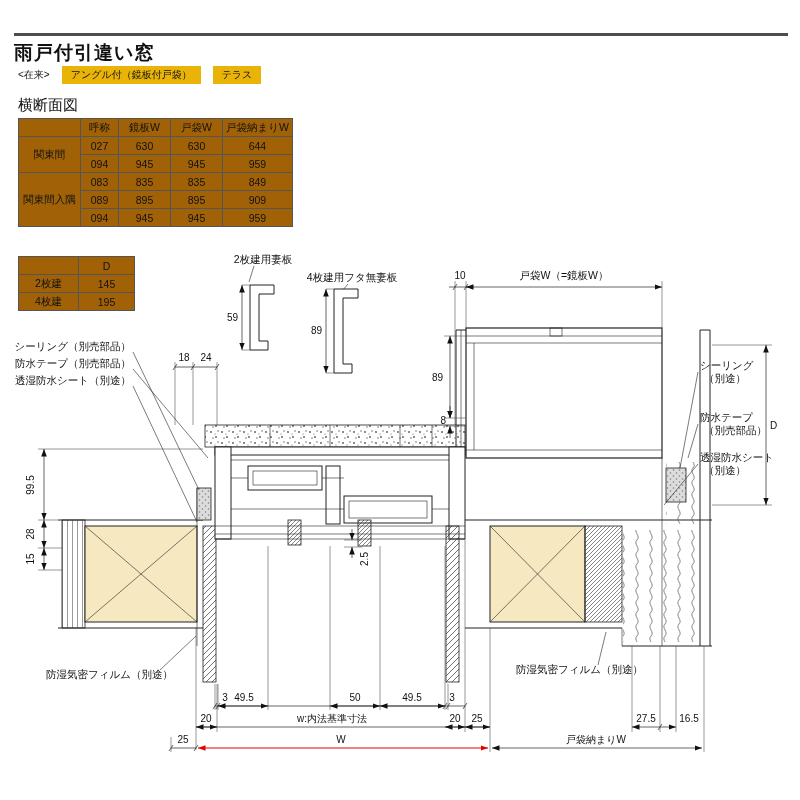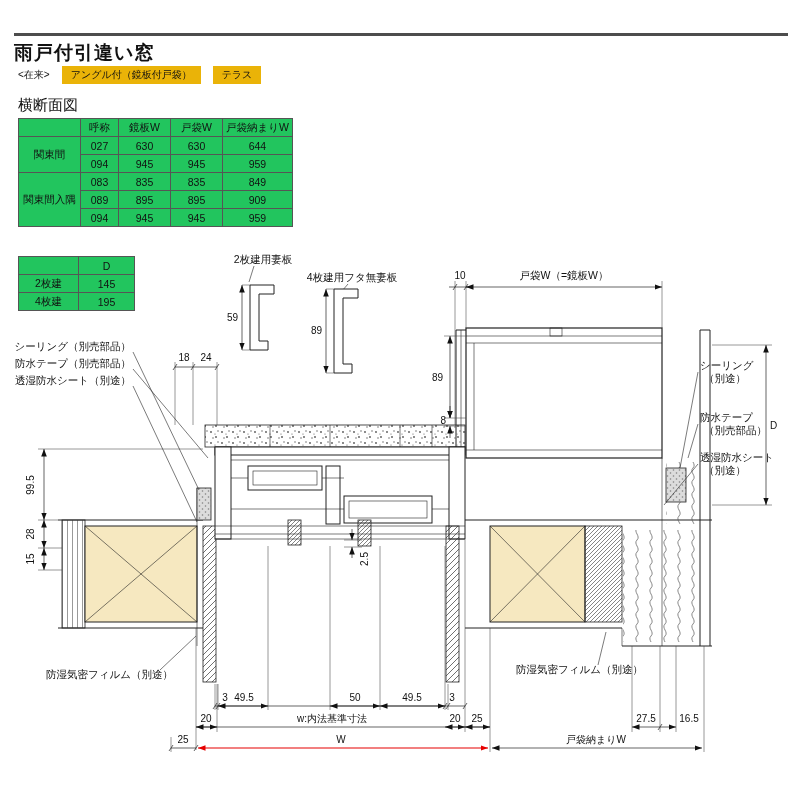--- a/index.html
+++ b/index.html
@@ -10,21 +10,21 @@
   .hdr { position:absolute; left:14px; top:8px; display:flex; align-items:center; gap:10px; white-space:nowrap;margin-top:32px; }
   .title { font-size:19px; font-weight:bold; letter-spacing:1px; }
   .subtitle { font-size:14.5px; font-weight:bold; }
   .rule { position:absolute; left:14px; right:12px; top:33px; height:3px; background:#4d4d4d; }
 
   .tags { position:absolute; left:18px; top:66px; display:flex; align-items:center; gap:12px; font-size:10px; white-space:nowrap; }
   .tag-gray { background:#eab308; padding:2px 9px; }
 
   .sec { position:absolute; left:18px; top:96px; font-size:15px; }
 
-  table { border-collapse:collapse; position:absolute; background:#22c55e; font-size:10.5px; z-index:2; table-layout:fixed; }
+  table { border-collapse:collapse; position:absolute; background:#a16207; font-size:10.5px; z-index:2; table-layout:fixed; }
   .t1 { left:18px; top:118px; }
   .t2 { left:18px; top:256px; }
   th, td { border:1px solid #555; text-align:center; padding:1px 3px; font-weight:normal; height:18px; overflow:hidden; white-space:nowrap; }
 
   svg.draw { position:absolute; left:0; top:245px; z-index:1; }
   svg text { font-family:"Liberation Sans","DejaVu Sans",sans-serif; fill:#111; }
   .cal { font-size:10.5px; }
   .dlb { font-size:10px; }
   .ln1 { stroke:#222; stroke-width:1; fill:none; }
   .thin { stroke:#222; stroke-width:0.6; fill:none; }

